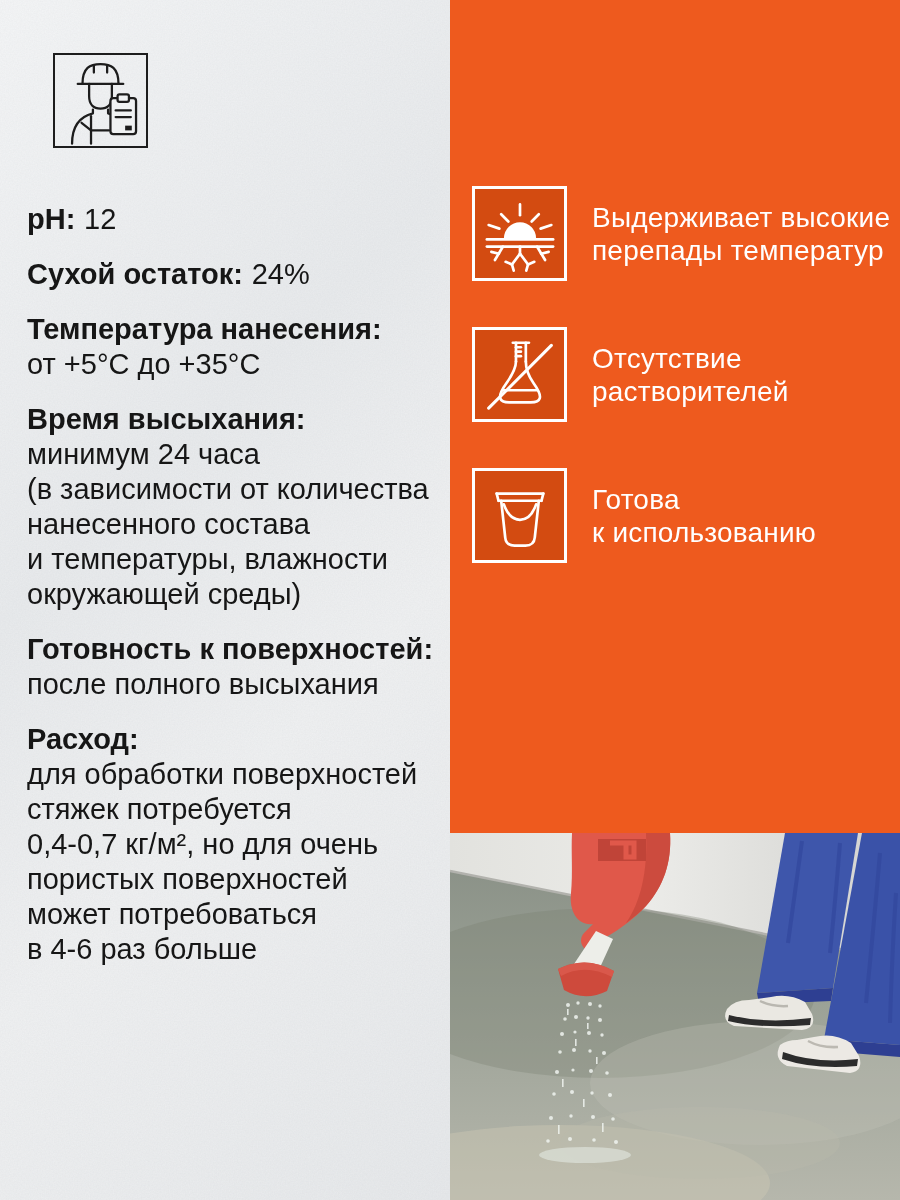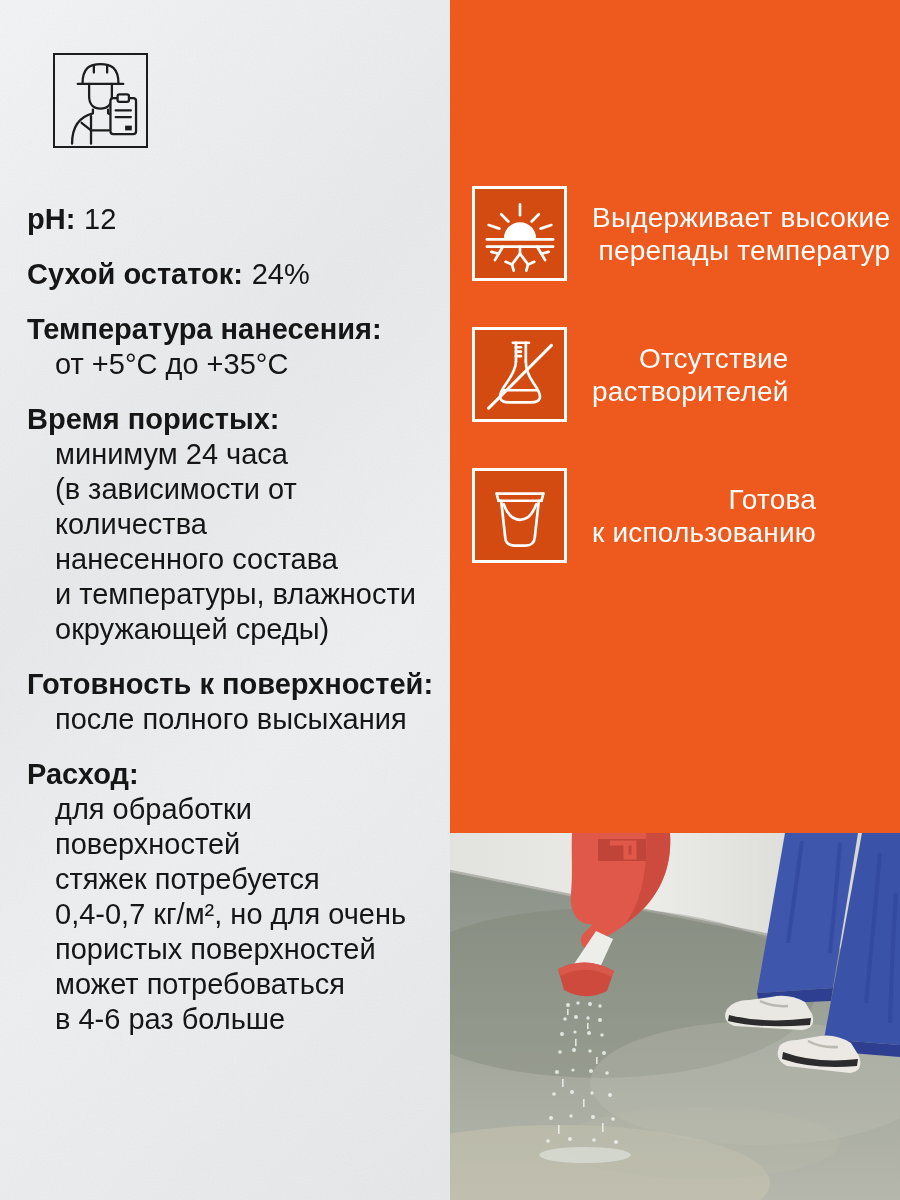--- a/index.html
+++ b/index.html
@@ -14,31 +14,30 @@
     color:#161616; overflow:hidden;
   }
   .grain { position:absolute; left:0; top:0; pointer-events:none; }
   .badge {
     position:absolute; left:53px; top:53px; width:95px; height:95px;
     border:2.4px solid #1d1d1d; display:flex; align-items:center; justify-content:center;
   }
   .specs { position:absolute; left:27px; top:202px; width:416px; }
   .spec { margin-bottom:20px; font-size:29px; line-height:35px; }
   .spec b { font-weight:700; }
-  .spec .v { white-space:pre-line;margin-left:28px; }
+  .spec .v { white-space:pre-line; }
   .spec.inline .v { margin-left:0.30em; }
   .spec.block b { display:block; }
   .spec.block .v { display:block; }
 
   
   .right { position:relative; width:450px; flex:0 0 450px; height:1200px; }
   .features {
     position:relative; width:450px; height:833px; background:#ee5a1e;
     padding:186px 0 0 22px;
-    text-align:right;
   }
   .feat { display:flex; align-items:center; margin-bottom:46px; }
   .tile {
     width:95px; height:95px; flex:0 0 95px; background:#d34b11;
     border:3px solid #ffffff; display:flex; align-items:center; justify-content:center;
   }
   .ftext {
     margin-left:25px; color:#ffffff; font-size:28px; line-height:33px;
     font-weight:400; white-space:pre-line; letter-spacing:0.2px;
   }
@@ -84,21 +83,21 @@
         <b>pH:</b><span class="v">12</span>
       </p>
       <p class="spec inline">
         <b>Сухой остаток:</b><span class="v">24%</span>
       </p>
       <p class="spec block">
         <b>Температура нанесения:</b>
           <span class="v">от +5°C до +35°C</span>
       </p>
       <p class="spec block">
-        <b>Время пористых:</b>
+        <b>Время высыхания:</b>
           <span class="v">минимум 24 часа
 (в зависимости от количества
 нанесенного состава
 и температуры, влажности
 окружающей среды)</span>
       </p>
       <p class="spec block">
         <b>Готовность к поверхностей:</b>
           <span class="v">после полного высыхания</span>
       </p>

